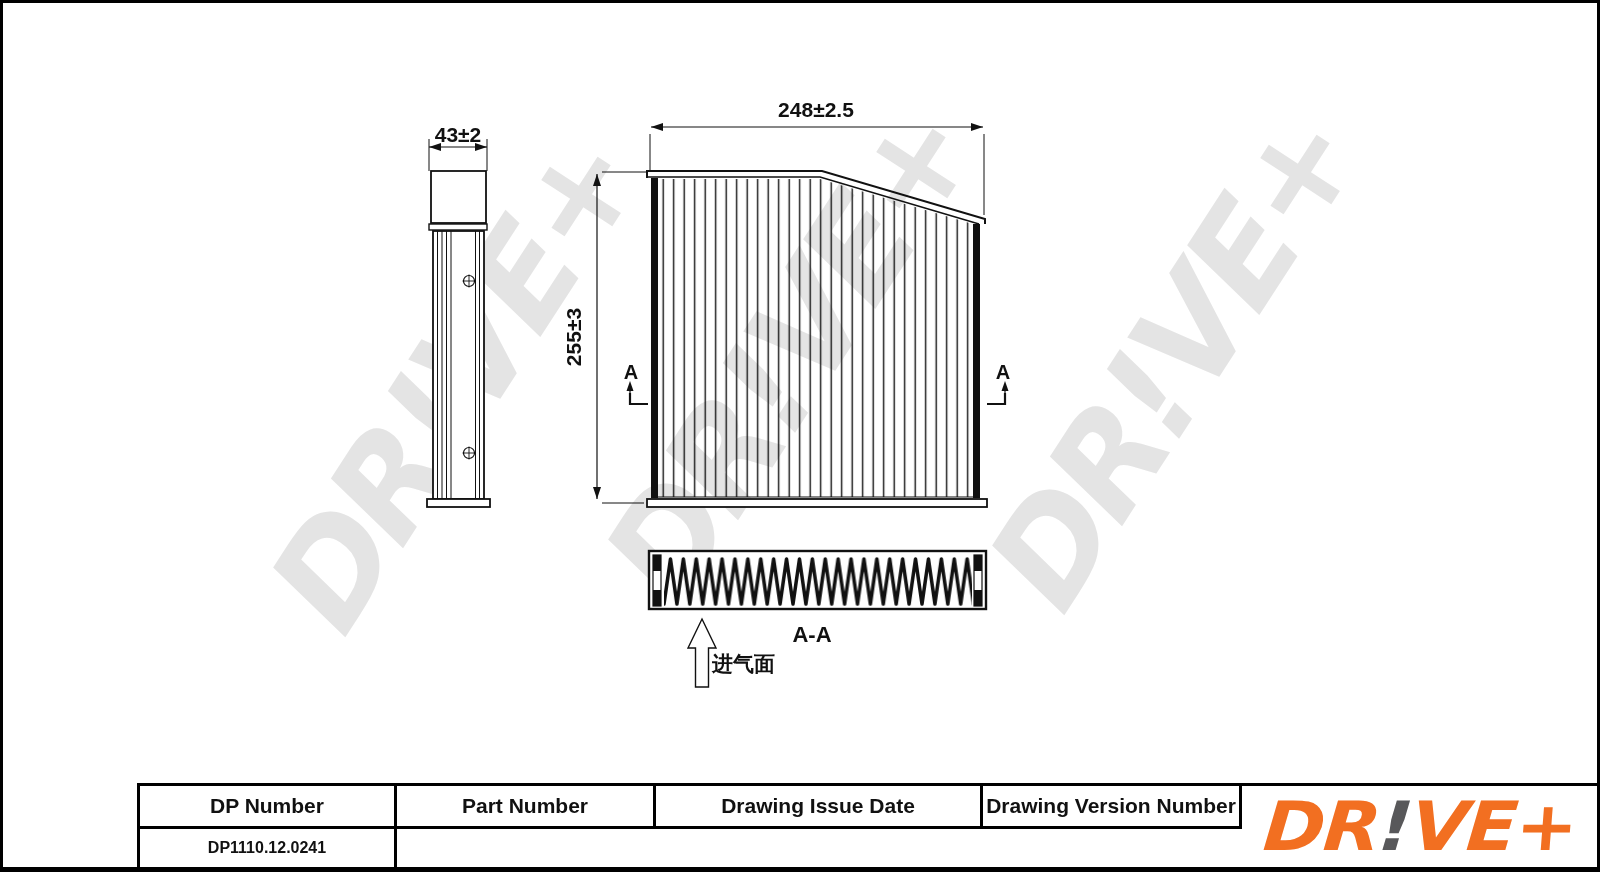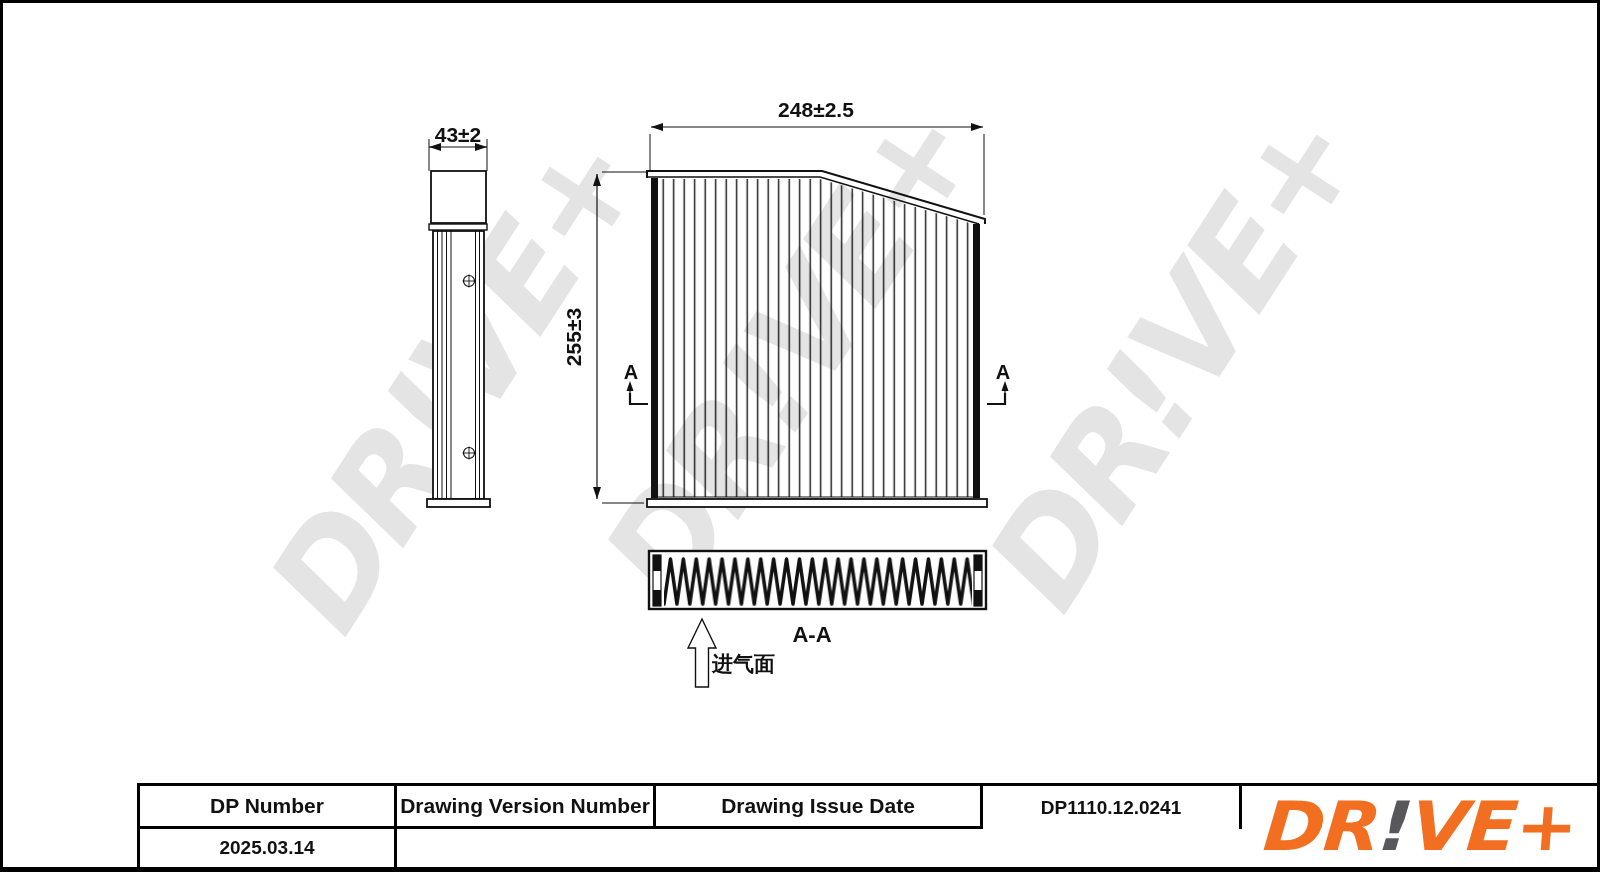--- a/index.html
+++ b/index.html
@@ -46,21 +46,21 @@
     grid-template-columns:257px 259px 327px 259px 1fr;
     grid-template-rows:43px 1fr;
     background:#fff;
   }
   .cell{
     border-right:3px solid #000;
     display:flex;align-items:center;justify-content:center;
     font-weight:700;color:#111;
   }
   .cell.hdr{border-bottom:3px solid #000;font-size:21px;}
-  .cell.val{font-size:19px;}
+  .cell.val{font-size:16px;}
   .cell.logo-cell{
     grid-column:5;grid-row:1/3;
     border-right:none;
     display:flex;align-items:center;justify-content:center;
   }
   .logo{
     font-family:"DejaVu Sans",sans-serif;
     font-style:italic;
     font-weight:800;
     font-size:68px;
@@ -162,22 +162,22 @@
       <rect x="971" y="587" width="8" height="16" fill="#111" stroke="none"></rect>
 
       <polygon points="699,616 713,645 705.5,645 705.5,684 692.5,684 692.5,645 685,645" fill="#fff" stroke="#111" stroke-width="1.4"></polygon>
     </g>
     <text x="809" y="639" text-anchor="middle" font-size="22">A-A</text>
     <text x="709" y="668" font-size="21" font-weight="500">进气面</text>
   </svg>
 
   <div class="footer">
     <div class="cell hdr">DP Number</div>
+    <div class="cell hdr">Part Number</div>
+    <div class="cell hdr">Drawing Issue Date</div>
     <div class="cell hdr">Drawing Version Number</div>
-    <div class="cell hdr">Drawing Issue Date</div>
     <div class="cell logo-cell">
       <div class="logo"><span class="orange">DR</span><span class="bang">!</span><span class="orange">VE+</span></div>
     </div>
     <div class="cell val">DP1110.12.0241</div>
-    <div class="cell val">2025.03.14</div>
   </div>
 
 </div>
 
 </body></html>

